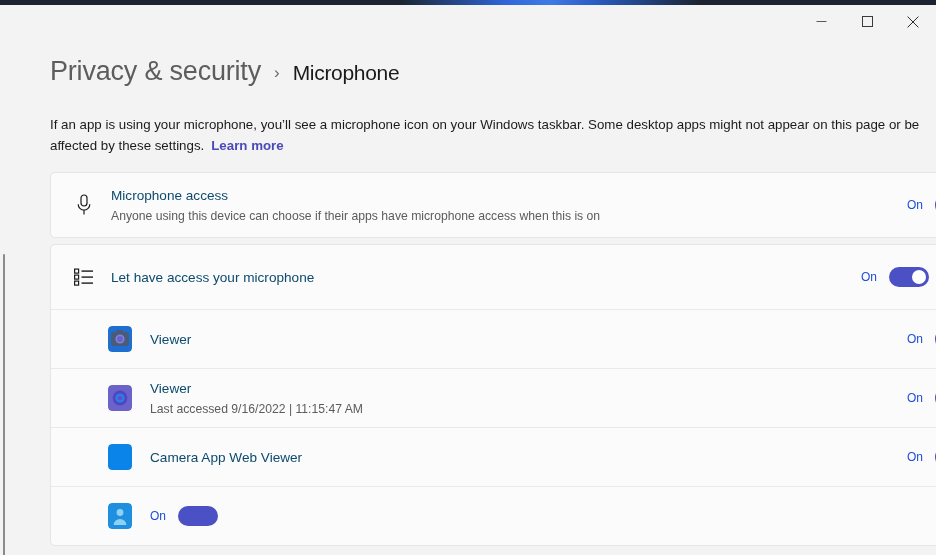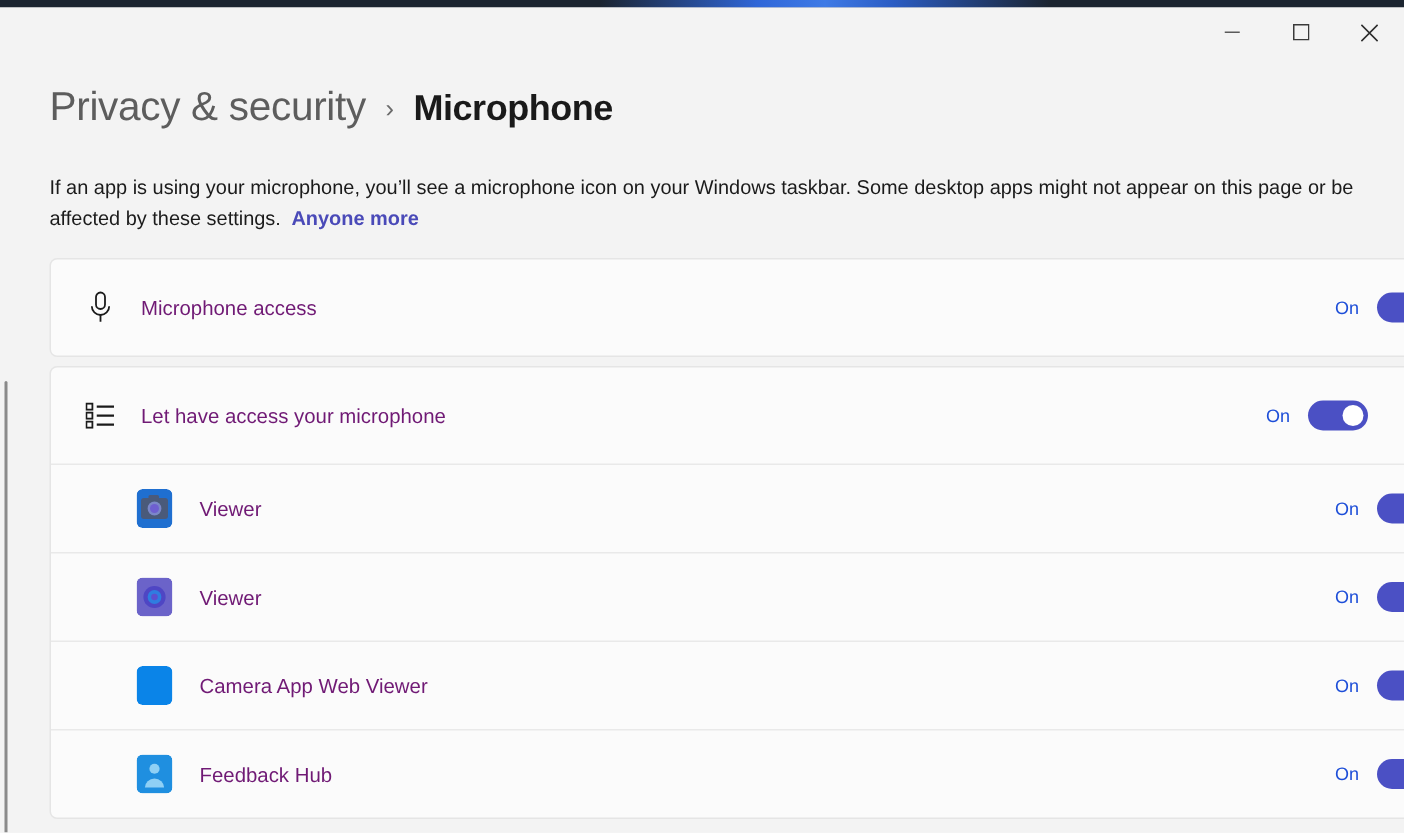--- a/index.html
+++ b/index.html
@@ -55,21 +55,21 @@
     position: absolute; left: 3px; top: 216px;
     width: 2px; height: 339px;
     background: #8a8a8a;
     border-radius: 1px;
   }
 
   
   .content {
     position: absolute; top: 38px; left: 0;
     width: 936px; height: 517px;
-    padding-left: 33px;
+    padding-left: 50px;
     overflow: hidden;
   }
 
   .breadcrumb {
     display: flex; align-items: baseline;
     margin-top: 18px;
     height: 40px;
   }
   .bc-parent {
     font-size: 27px;
@@ -78,23 +78,23 @@
     letter-spacing: -0.2px;
     cursor: pointer;
   }
   .bc-sep {
     font-size: 17px;
     color: #6b6b6b;
     margin: 0 13px;
     position: relative; top: -2px;
   }
   .bc-current {
-    font-size: 24px;
+    font-size: 21px;
     color: #1a1a1a;
-    font-weight: 700;
+    font-weight: 400;
     letter-spacing: -0.3px;
   }
 
   .description {
     margin-top: 18px;
     width: 895px;
     font-size: 13.3px;
     line-height: 21px;
     color: #1b1b1b;
   }
@@ -142,21 +142,21 @@
     position: relative;
     overflow: hidden;
   }
   .appicon svg { position: absolute; top: 0; left: 0; }
 
   .rowtext { flex: 1 1 auto; min-width: 0; padding-left: 11px; }
   .rowtext.noglyph { padding-left: 0; }
 
   .row-title {
     font-size: 13.6px;
-    color: #701a75;
+    color: #0c4a6e;
     line-height: 19px;
   }
   .row-desc {
     font-size: 12.2px;
     color: #5c5c5c;
     line-height: 18px;
     margin-top: 2px;
   }
 
   .rowright {
@@ -233,34 +233,35 @@
 
   <div class="content">
 
     <div class="breadcrumb">
       <span class="bc-parent">Privacy &amp; security</span>
       <span class="bc-sep">›</span>
       <span class="bc-current">Microphone</span>
     </div>
 
     <div class="description">
-      <span>If an app is using your microphone, you’ll see a microphone icon on your Windows taskbar. Some desktop apps might not appear on this page or be affected by these settings.</span><a class="learn-link">Anyone more</a>
+      <span>If an app is using your microphone, you’ll see a microphone icon on your Windows taskbar. Some desktop apps might not appear on this page or be affected by these settings.</span><a class="learn-link">Learn more</a>
     </div>
 
     <div class="card">
       <div class="row">
         <div class="glyph">
           <svg width="16" height="22" viewBox="0 0 16 22">
             <rect x="5" y="1" width="6" height="11" rx="3" fill="none" stroke="#1b1b1b" stroke-width="1.2"></rect>
             <path d="M2.2 10.2 a5.8 5.8 0 0 0 11.6 0" fill="none" stroke="#1b1b1b" stroke-width="1.2"></path>
             <path d="M8 16 V20.5" stroke="#1b1b1b" stroke-width="1.2"></path>
           </svg>
         </div>
         <div class="rowtext">
           <div class="row-title">Microphone access</div>
+          <div class="row-desc">Anyone using this device can choose if their apps have microphone access when this is on</div>
         </div>
         <div class="rowright">
           <span class="state-label">On</span>
           <div class="toggle">
             
           </div>
         </div>
       </div>
     </div>
 
@@ -315,20 +316,21 @@
         <div class="appicon">
           <svg width="24" height="26" viewBox="0 0 24 26">
             <rect x="0" y="0" width="24" height="26" rx="4" fill="#6b63c9"></rect>
             <circle cx="12" cy="13" r="7.4" fill="#4f46c4"></circle>
             <circle cx="12" cy="13" r="4.6" fill="#2f7de0"></circle>
             <circle cx="12" cy="13" r="2.2" fill="#5b4fd0"></circle>
           </svg>
         </div>
         <div class="rowtext noglyph">
           <div class="row-title">Viewer</div>
+          <div class="row-desc">Last accessed 9/16/2022  |  11:15:47 AM</div>
         </div>
         <div class="rowright">
           <span class="state-label">On</span>
           <div class="toggle">
             
           </div>
         </div>
       </div>
 
       <div class="row row-sub">
@@ -349,23 +351,20 @@
       </div>
 
       <div class="row row-sub">
         <div class="appicon">
           <svg width="24" height="26" viewBox="0 0 24 26">
             <rect x="0" y="0" width="24" height="26" rx="4" fill="#1f8fe0"></rect>
             <circle cx="12" cy="9.5" r="3.4" fill="#8fd0f5"></circle>
             <path d="M5.6 22 a6.4 6 0 0 1 12.8 0 Z" fill="#8fd0f5"></path>
           </svg>
         </div>
-        <div class="rowtext noglyph">
-          <div class="row-title">Feedback Hub</div>
-        </div>
         <div class="rowright">
           <span class="state-label">On</span>
           <div class="toggle">
             
           </div>
         </div>
       </div>
 
     </div>
   </div>

